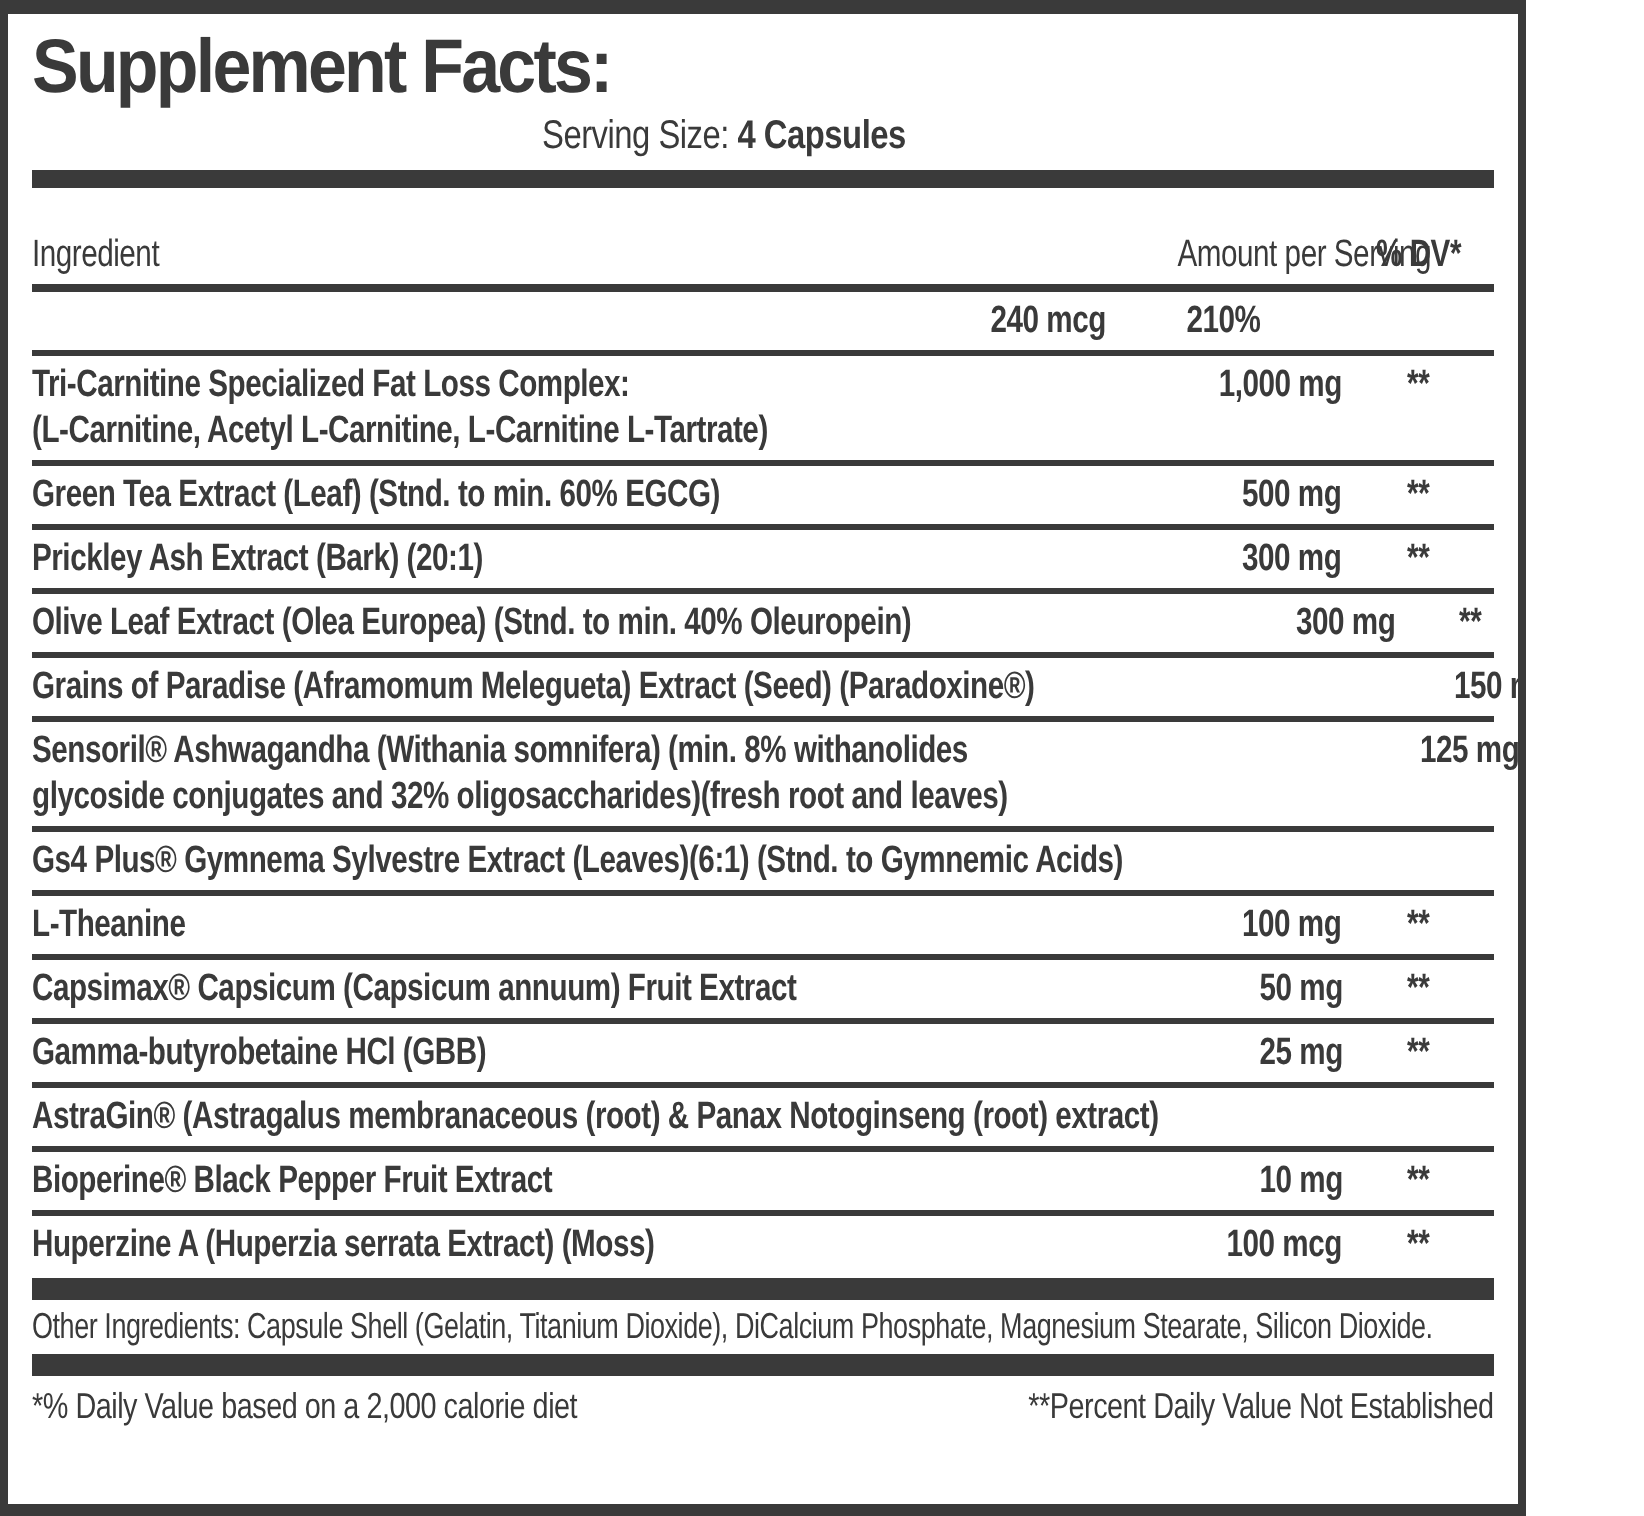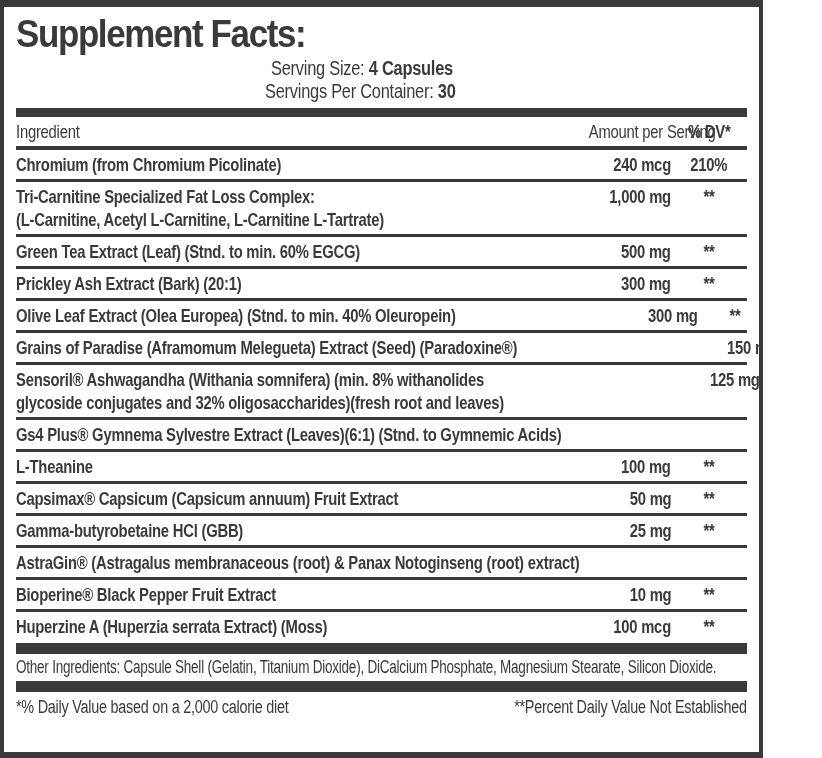--- a/index.html
+++ b/index.html
@@ -51,20 +51,21 @@
     display: grid;
     grid-template-columns: 1fr 118px 76px;
     align-items: start;
   }
 
   .hdr-row {
     font-size: 19px;
     line-height: 22px;
     padding: 4px 0 3px 0;
     border-bottom: 4px solid var(--ink);
+    margin-top: 19px;
   }
   .hdr-row .amt-h { text-align: right; }
   .hdr-row .dv-h { text-align: center; font-weight: bold; }
 
   .ing-row {
     font-size: 19px;
     font-weight: bold;
     line-height: 21px;
     padding: 4px 0 4px 0;
     border-bottom: 3px solid var(--ink);
@@ -98,44 +99,37 @@
 <div class="panel">
 
   <div class="title">
     <span class="cond">Supplement Facts:</span>
   </div>
 
   <div class="serving-line">
     <span class="cond"><span>Serving Size:</span>&nbsp;<b>4 Capsules</b></span>
   </div>
 
-  <div class="serving-line">
-    <span class="cond"><span>Servings Per Container:</span>&nbsp;<b>30</b></span>
-  </div>
 
   <div class="bar"></div>
 
   <div class="grid-row hdr-row">
     <div>
       <span class="cond">Ingredient</span>
     </div>
     <div class="amt-h">
       <span class="cond cond-r">Amount per Serving</span>
     </div>
     <div class="dv-h">
       <span class="cond cond-c">% DV*</span>
     </div>
   </div>
 
   <div>
     <div class="grid-row ing-row">
-      <div class="cell-name">
-        <span class="cond">Chromium (from Chromium Picolinate)</span>
-        
-      </div>
       <div class="cell-amt">
         <span class="cond cond-r">240 mcg</span>
       </div>
       <div class="cell-dv">
         <span class="cond cond-c">210%</span>
       </div>
     </div>
 
     <div class="grid-row ing-row">
       <div class="cell-name">

